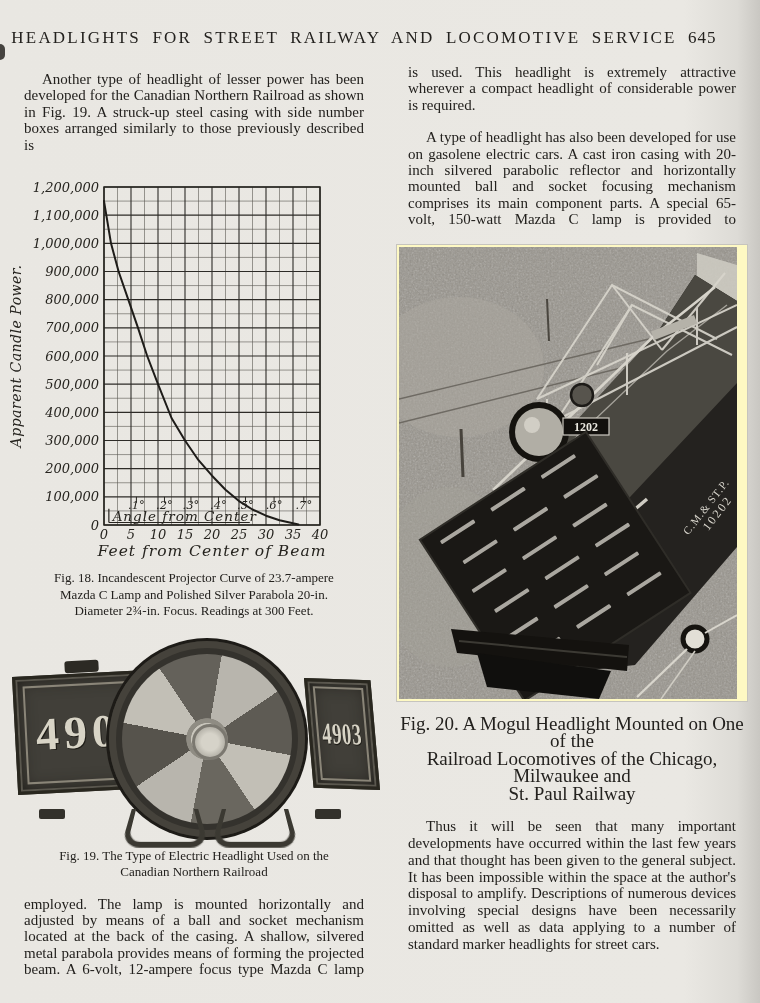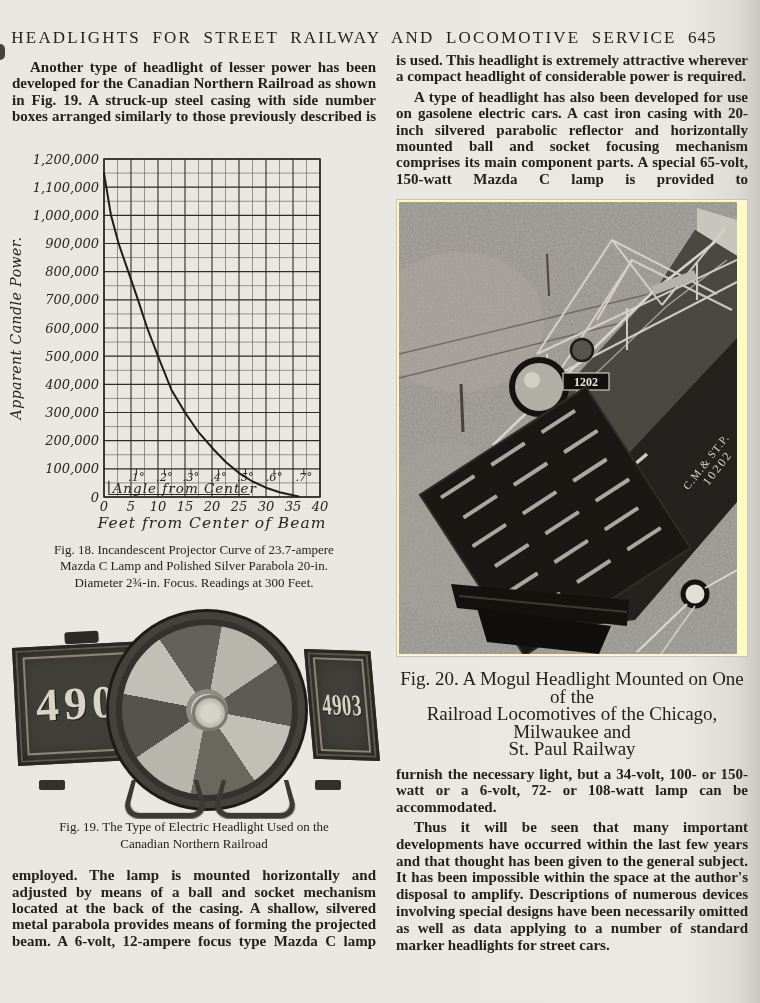--- a/index.html
+++ b/index.html
@@ -11,21 +11,21 @@
   }
   .scan-artifact{position:absolute;left:0;top:44px;width:5px;height:16px;background:#45433f;border-radius:0 5px 5px 0;}
   
   .page-header{position:absolute;top:9px;left:0;width:760px;display:flex;align-items:baseline;}
   .page-header .title{flex:1;text-align:center;font-size:17px;letter-spacing:2.2px;word-spacing:5px;white-space:nowrap;}
   .page-header .pageno{width:72px;text-align:left;font-size:17px;letter-spacing:1px;margin-top:19px;}
   
   .col{position:absolute;font-size:15px;line-height:16.4px;text-align:justify;}
   .col-left{left:8px;top:55px;width:372px;}
   .col-right{left:392px;top:48px;width:360px;}
-  p{margin:4px;font-weight:bold;}
+  p{margin:16px;}
   .indent{text-indent:18px;}
   .cont{text-align-last:justify;}
   
   .chart-wrap{margin-top:20px;}
   .chart-svg{display:block;}
   .hw{font-family:"DejaVu Serif",serif;font-style:italic;fill:#26241f;}
   
   .caption{font-size:13px;line-height:16.5px;text-align:center;margin-top:7px;}
   .caption .cap-line{display:block;}
   
@@ -289,15 +289,14 @@
       <line x1="296" y1="404" x2="262" y2="452" stroke="#cfccc3" stroke-width="1.6"></line>
     </svg>
   </div>
 
   <div class="caption fig20-caption">
     <span class="cap-line">Fig. 20.   A Mogul Headlight Mounted on One of the</span>
     <span class="cap-line">Railroad Locomotives of the Chicago, Milwaukee and</span>
     <span class="cap-line">St. Paul Railway</span>
   </div>
 
-  <p class="rc-para3">furnish the necessary light, but a 34-volt, 100- or 150-watt or a 6-volt, 72- or 108-watt lamp can be accommodated.</p>
   <p class="indent" style="line-height:16.8px;">Thus it will be seen that many important developments have occurred within the last few years and that thought has been given to the general subject.  It has been impossible within the space at the author's disposal to amplify.   Descriptions of numerous devices involving special designs have been necessarily omitted as well as data applying to a number of standard marker headlights for street cars.</p>
 </div>
 
 </body></html>

